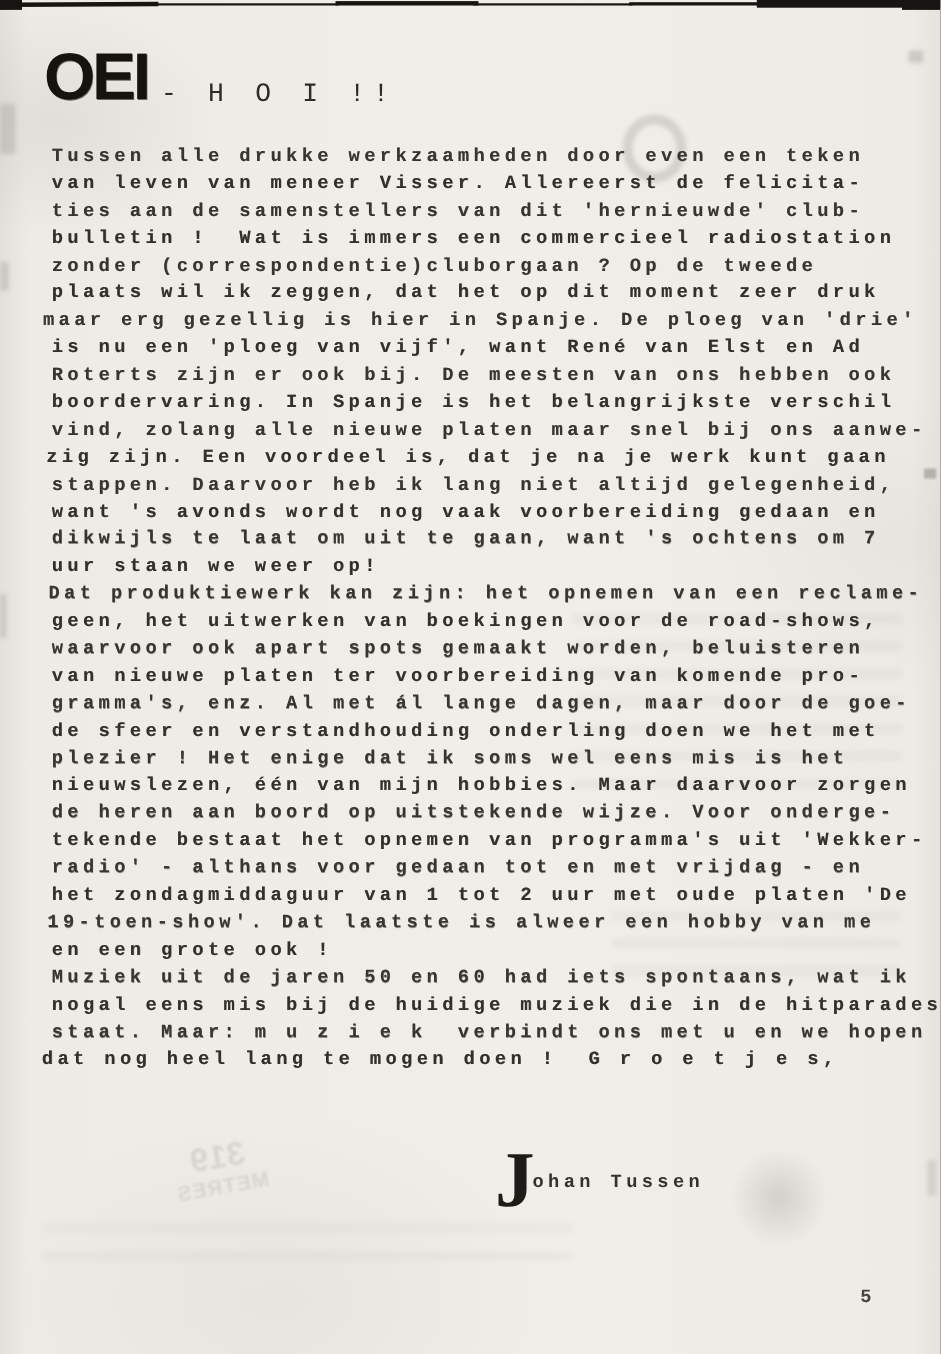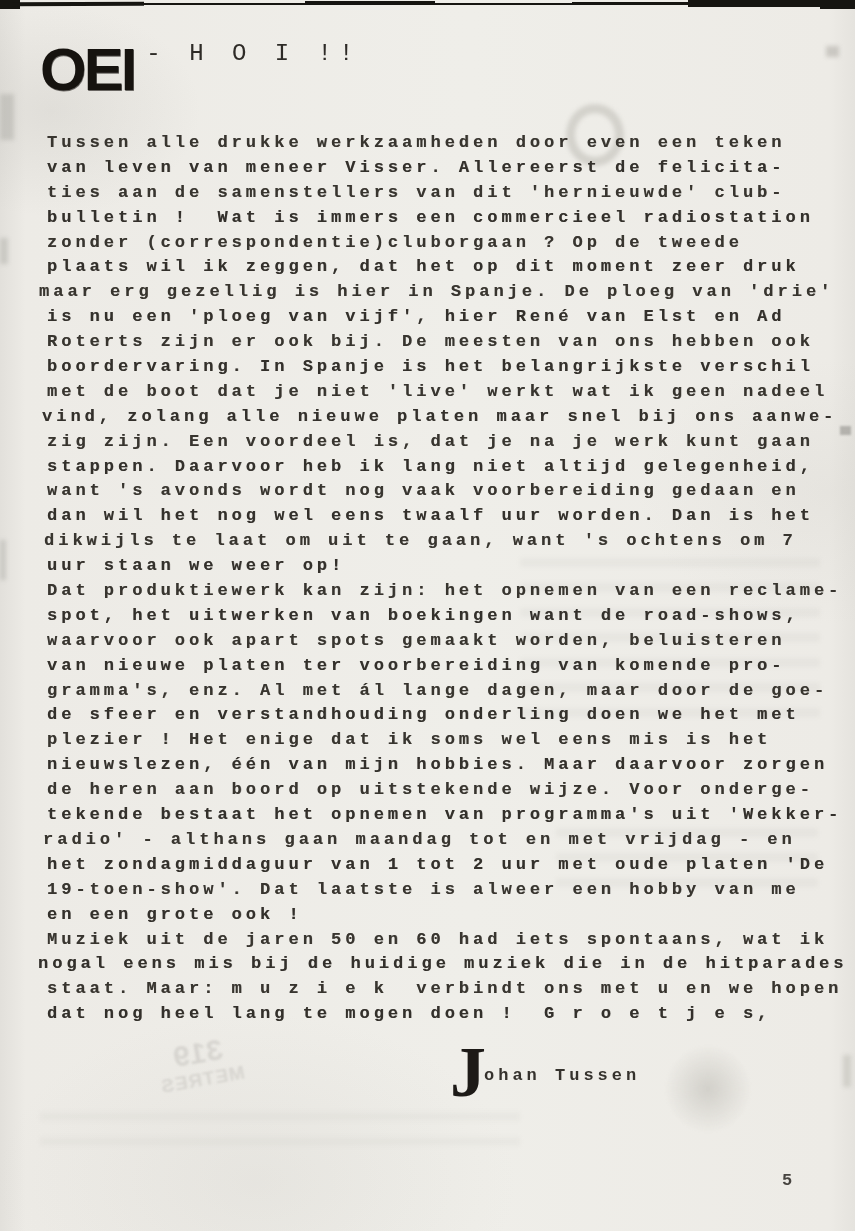--- a/index.html
+++ b/index.html
@@ -29,21 +29,21 @@
   .t3{left:140px;top:3px;width:168px;height:2px;}
   .t4{left:305px;top:1px;width:130px;height:4px;}
   .t5{left:430px;top:3px;width:145px;height:2px;}
   .t6{left:572px;top:2px;width:118px;height:3px;}
   .t7{left:688px;top:0;width:167px;height:7px;}
   .t8{left:820px;top:0;width:35px;height:9px;}
 
   
   .masthead{
     position:absolute;left:40px;top:40px;
-    display:inline-flex;align-items:flex-start;
+    display:inline-flex;align-items:flex-end;
   }
   .logo{
     font-family:"Liberation Sans","DejaVu Sans",sans-serif;
     font-weight:900;font-size:60px;line-height:1;
     letter-spacing:-3px;color:var(--logo-ink);
     text-shadow:0.6px 0.6px 0 rgba(22,19,15,.6);
   }
   .greeting{
     margin-left:12px;
     font-size:24px;font-weight:400;
@@ -164,42 +164,40 @@
   </header>
 
   <main class="letter-body">
       <div class="line">Tussen alle drukke werkzaamheden door even een teken</div>
       <div class="line">van leven van meneer Visser. Allereerst de felicita-</div>
       <div class="line">ties aan de samenstellers van dit 'hernieuwde' club-</div>
       <div class="line">bulletin !  Wat is immers een commercieel radiostation</div>
       <div class="line">zonder (correspondentie)cluborgaan ? Op de tweede</div>
       <div class="line">plaats wil ik zeggen, dat het op dit moment zeer druk</div>
       <div class="line">maar erg gezellig is hier in Spanje. De ploeg van 'drie'</div>
-      <div class="line">is nu een 'ploeg van vijf', hier René van Elst en Ad</div>
+      <div class="line">is nu een 'ploeg van vijf', want René van Elst en Ad</div>
       <div class="line">Roterts zijn er ook bij. De meesten van ons hebben ook</div>
       <div class="line">boordervaring. In Spanje is het belangrijkste verschil</div>
-      <div class="line">met de boot dat je niet 'live' werkt wat ik geen nadeel</div>
       <div class="line">vind, zolang alle nieuwe platen maar snel bij ons aanwe-</div>
       <div class="line">zig zijn. Een voordeel is, dat je na je werk kunt gaan</div>
       <div class="line">stappen. Daarvoor heb ik lang niet altijd gelegenheid,</div>
       <div class="line">want 's avonds wordt nog vaak voorbereiding gedaan en</div>
-      <div class="line">dan wil het nog wel eens twaalf uur worden. Dan is het</div>
       <div class="line">dikwijls te laat om uit te gaan, want 's ochtens om 7</div>
       <div class="line">uur staan we weer op!</div>
       <div class="line">Dat produktiewerk kan zijn: het opnemen van een reclame-</div>
-      <div class="line">spot, het uitwerken van boekingen want de road-shows,</div>
+      <div class="line">geen, het uitwerken van boekingen voor de road-shows,</div>
       <div class="line">waarvoor ook apart spots gemaakt worden, beluisteren</div>
       <div class="line">van nieuwe platen ter voorbereiding van komende pro-</div>
       <div class="line">gramma's, enz. Al met ál lange dagen, maar door de goe-</div>
       <div class="line">de sfeer en verstandhouding onderling doen we het met</div>
       <div class="line">plezier ! Het enige dat ik soms wel eens mis is het</div>
       <div class="line">nieuwslezen, één van mijn hobbies. Maar daarvoor zorgen</div>
       <div class="line">de heren aan boord op uitstekende wijze. Voor onderge-</div>
       <div class="line">tekende bestaat het opnemen van programma's uit 'Wekker-</div>
-      <div class="line">radio' - althans gaan maandag tot en met vrijdag - en</div>
+      <div class="line">radio' - althans voor gedaan tot en met vrijdag - en</div>
       <div class="line">het zondagmiddaguur van 1 tot 2 uur met oude platen 'De</div>
       <div class="line">19-toen-show'. Dat laatste is alweer een hobby van me</div>
       <div class="line">en een grote ook !</div>
       <div class="line">Muziek uit de jaren 50 en 60 had iets spontaans, wat ik</div>
       <div class="line">nogal eens mis bij de huidige muziek die in de hitparades</div>
       <div class="line">staat. Maar: m u z i e k  verbindt ons met u en we hopen</div>
       <div class="line">dat nog heel lang te mogen doen !  G r o e t j e s,</div>
     </main>
 
   <div class="bleed">

